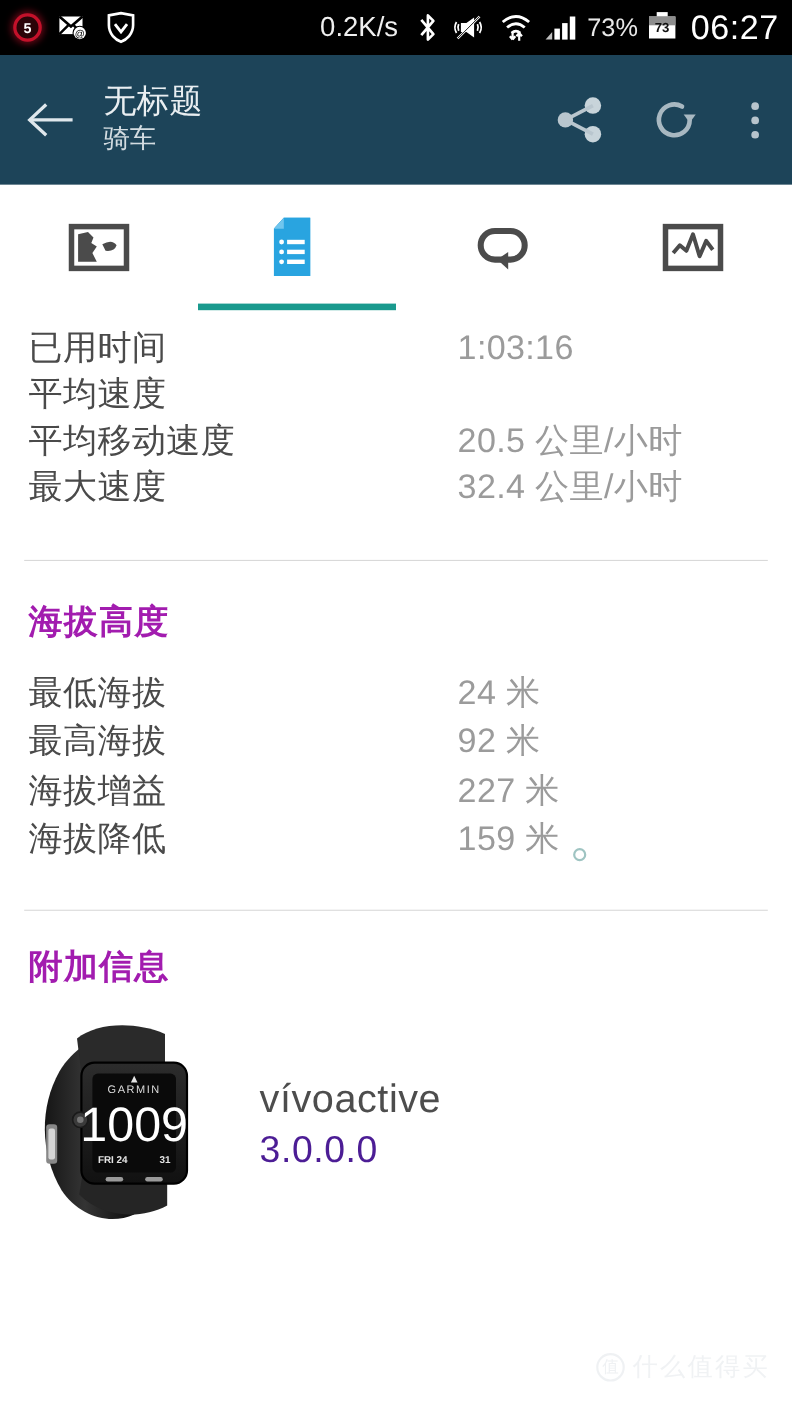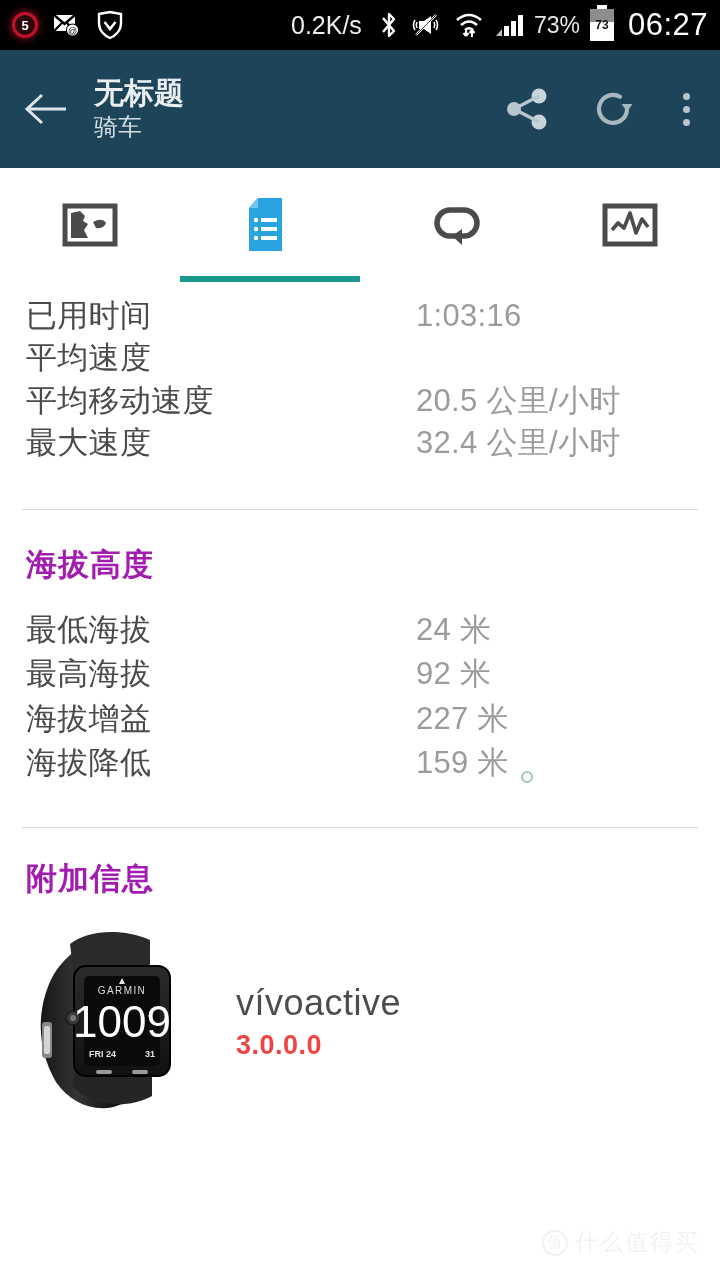--- a/index.html
+++ b/index.html
@@ -23,39 +23,39 @@
     border:3px solid #c3112a; background:#2a0408;
     display:flex; align-items:center; justify-content:center;
     font-size:13px; font-weight:bold; color:#fff;
     box-shadow:0 0 7px 2px rgba(190,15,40,.55);
   }
   .sb-ico { display:flex; align-items:center; justify-content:center; }
   .sb-net { font-size:25px; letter-spacing:0px; color:#efefef; font-weight:400; margin-right:6px;}
   .sb-pct { font-size:23px; color:#e8e8e8; }
   .sb-time { font-size:31px; color:#fff; letter-spacing:.5px; margin-left:4px; }
   .batt {
-    position:relative; width:24px; height:32px; background:#fff;
+    position:relative; width:24px; height:20px; background:#fff;
     display:flex; align-items:center; justify-content:center;
   }
   .batt::before{
     content:""; position:absolute; top:-4px; left:7px; width:10px; height:4px; background:#fff;
   }
   .batt .fillgray{position:absolute;left:0;top:0;right:0;height:40%;background:#8d8d8d;}
   .batt span{position:relative;font-size:12px;font-weight:bold;color:#111;z-index:2;}
 
   
   .header {
     height:118px; background:#1d4459; display:flex; align-items:center;
     padding:0 18px 0 22px;
   }
   .hdr-back { width:62px; display:flex; align-items:center; justify-content:flex-start; cursor:pointer;}
   .hdr-titles { flex:1; padding-left:10px; }
   .hdr-title {
     font-size:30px; color:#e9eef1; font-family:"Liberation Serif","DejaVu Serif",serif;
-    line-height:1.15; font-weight:700;
+    line-height:1.15; font-weight:400;
   }
   .hdr-sub {
     font-size:24px; color:#d3dce1; font-family:"Liberation Serif","DejaVu Serif",serif;
     line-height:1.25; margin-top:2px;
   }
   .hdr-actions { display:flex; align-items:center; gap:34px; padding-right:4px; }
   .hdr-btn { cursor:pointer; display:flex; align-items:center; justify-content:center; }
   .dots { display:flex; flex-direction:column; gap:6px; padding:4px 8px; cursor:pointer;}
   .dots i { width:7px; height:7px; border-radius:50%; background:#b7c4cc; display:block;}
 
@@ -90,21 +90,21 @@
   }
   .elev-rows .row { margin-bottom:4px; }
   .val-dot {
     display:inline-block; width:12px; height:12px; border-radius:50%;
     border:2px solid #9fc4c2; margin-left:12px; vertical-align:-10px;
   }
 
   
   .device { display:flex; align-items:center; padding:0 26px; }
   .device-name { font-size:36px; color:#4d4d4d; letter-spacing:.5px; }
-  .device-ver { font-size:27px; color:#ef4444; margin-top:6px; letter-spacing:.5px;font-weight:bold;}
+  .device-ver { font-size:34px; color:#4c1d95; margin-top:6px; letter-spacing:.5px;}
 
   
   .watermark {
     position:absolute; right:20px; bottom:22px; display:flex; align-items:center; gap:7px;
     opacity:.33;
   }
   .wm-circle {
     width:26px;height:26px;border-radius:50%;border:2px solid #cfd6dd;
     display:flex;align-items:center;justify-content:center;font-size:15px;color:#cfd6dd;
     font-family:"Liberation Serif","DejaVu Serif",serif;

